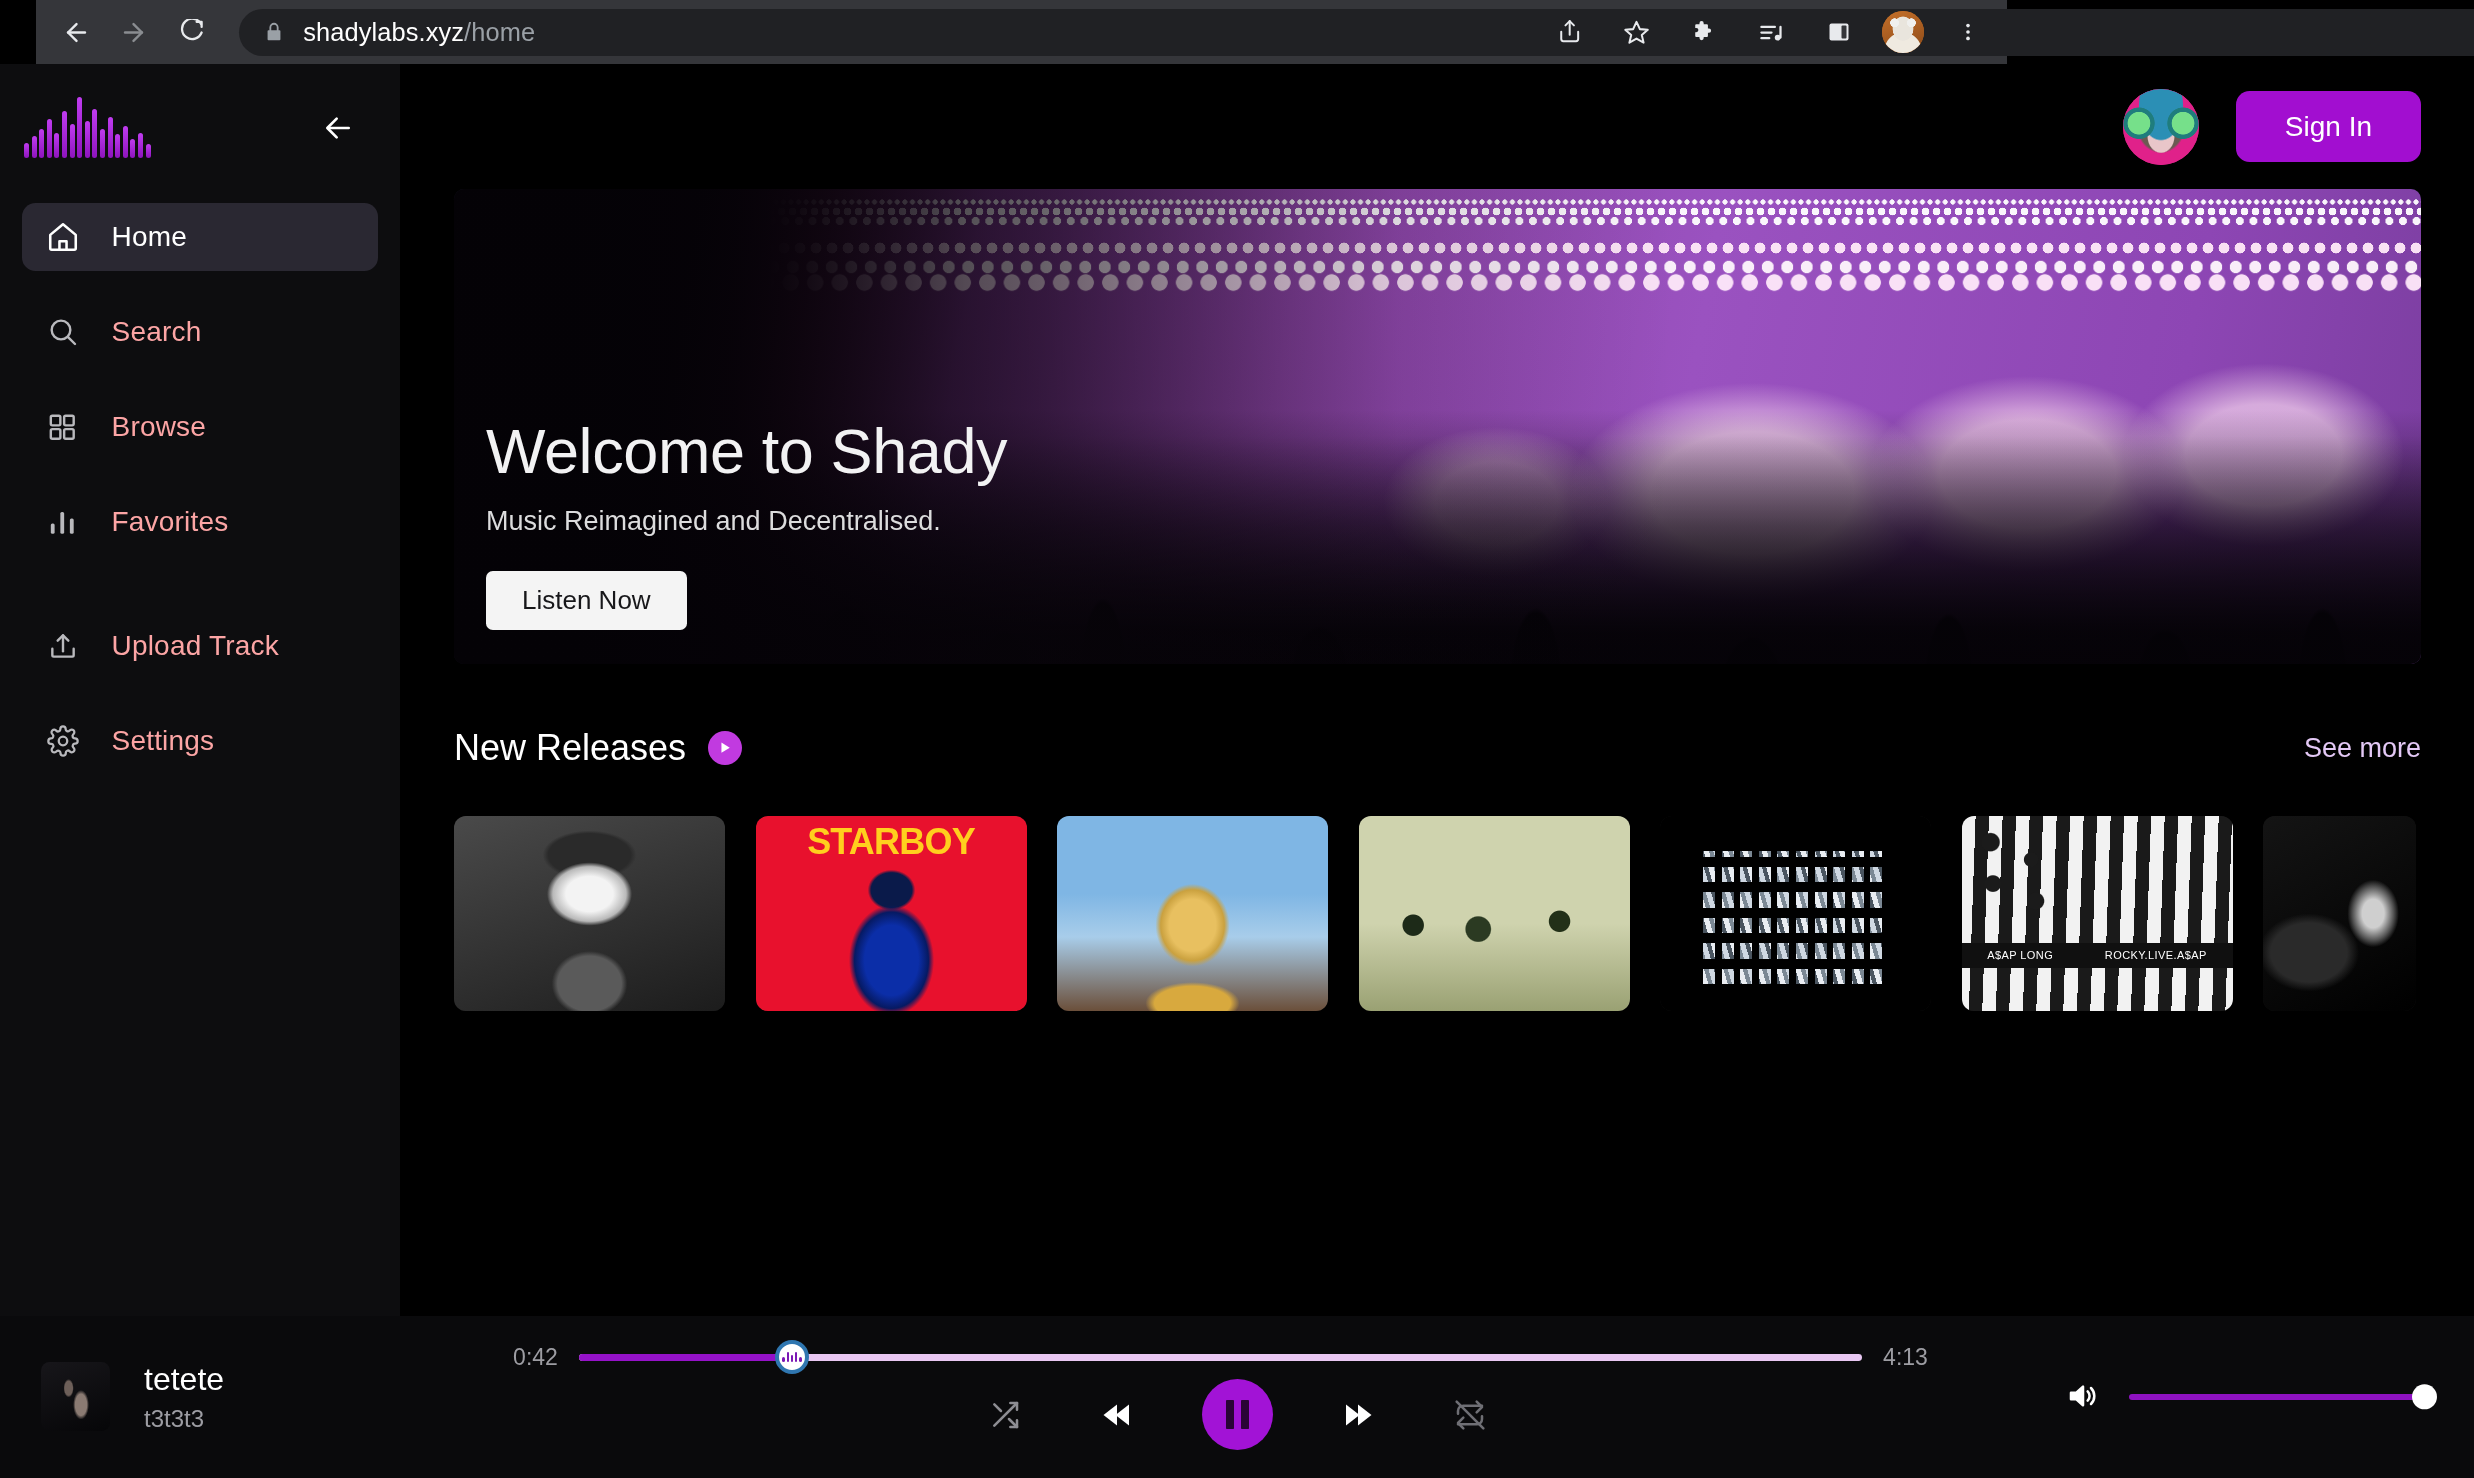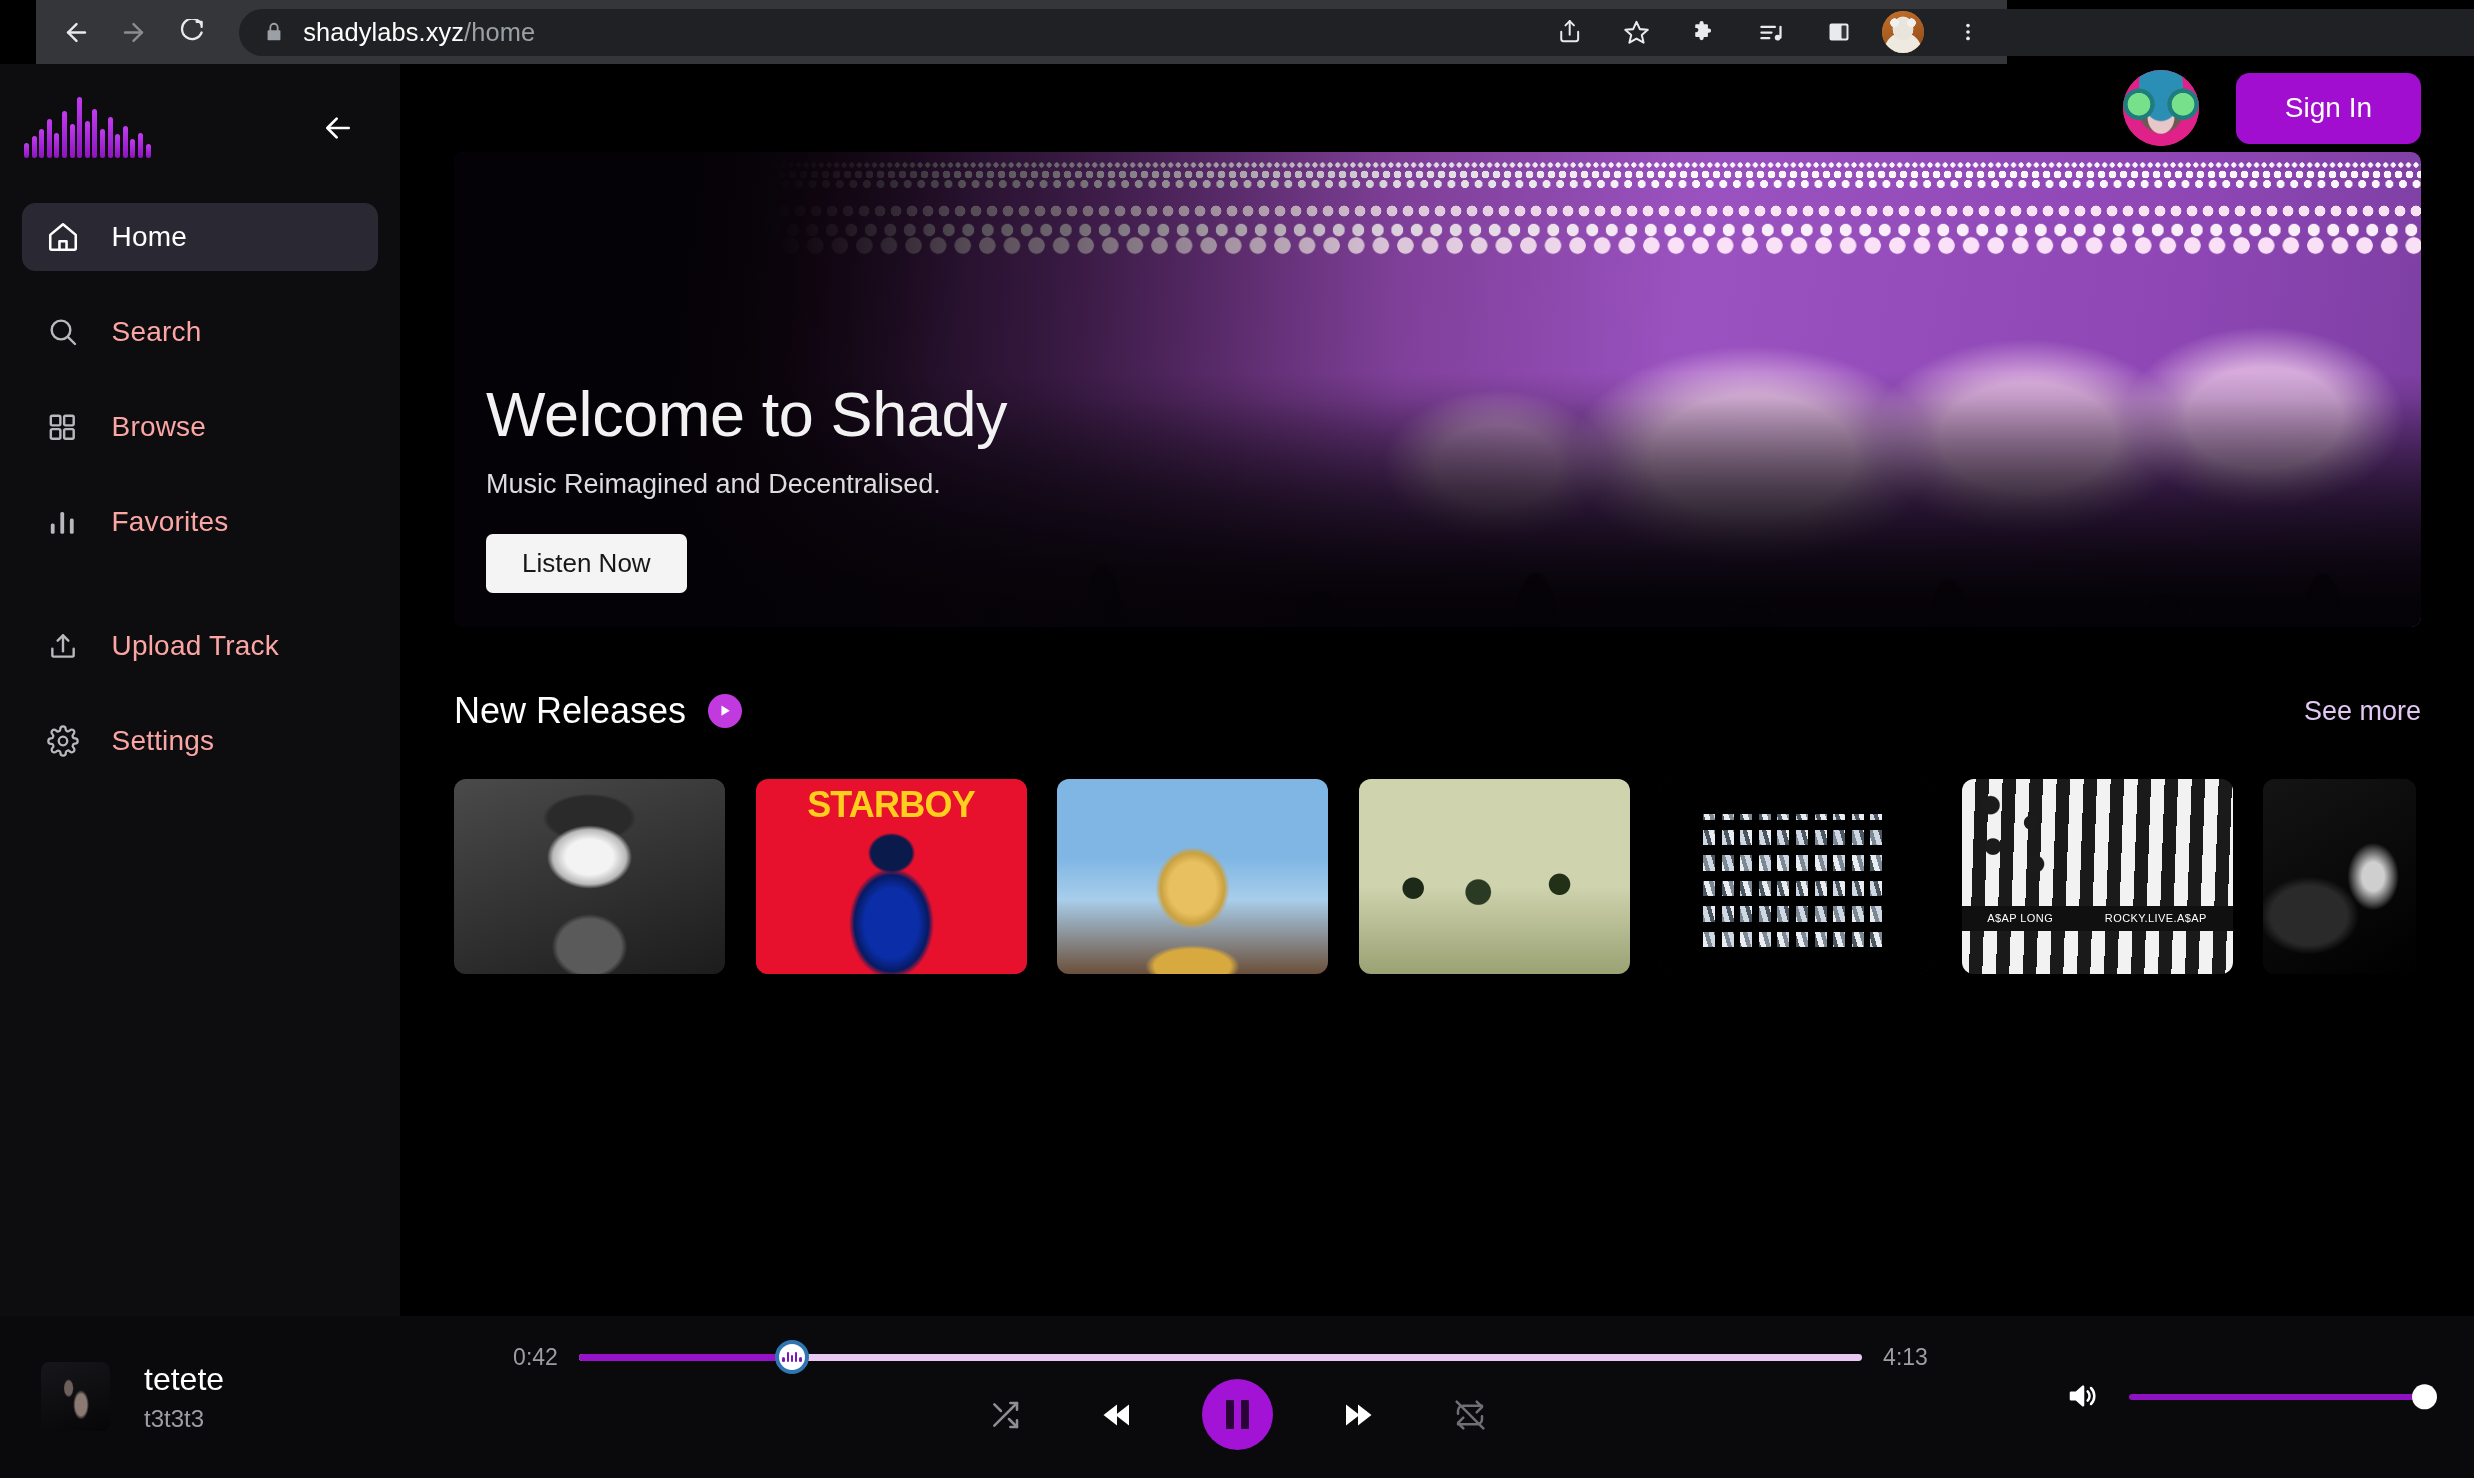--- a/index.html
+++ b/index.html
@@ -53,21 +53,21 @@
   .nav-item.active{ background:#2a2832; }
   .nav-item .ic{ width:37px; height:37px; display:flex; align-items:center;
     justify-content:center; flex:0 0 37px; }
   .nav-item .lbl{ font-size:28px; color:#fca5a5; letter-spacing:0.2px; }
   .nav-item.active .lbl{ color:#fff; }
   .nav-gap{ height:29px; }
 
   
   .main{ position:absolute; left:400px; top:0; right:0; height:1252px;
     background:#000; overflow:hidden; }
-  .topbar{ height:88px; display:flex; align-items:center; justify-content:flex-end;
+  .topbar{ height:125px; display:flex; align-items:center; justify-content:flex-end;
     padding-right:54px; gap:37px; }
   .avatar-app{ width:76px; height:76px; border-radius:50%; overflow:hidden;
     position:relative; background:#e0218a; }
   .avatar-app .monkey{ position:absolute; inset:0;
     background:
       radial-gradient(circle at 21% 45%, #76e08a 0 15%, #1f7d7d 16% 21%, transparent 22%),
       radial-gradient(circle at 79% 45%, #76e08a 0 15%, #1f7d7d 16% 21%, transparent 22%),
       radial-gradient(ellipse at 50% 22%, #2b8fb5 0 40%, transparent 42%),
       radial-gradient(ellipse at 50% 62%, #e9c6c9 0 24%, transparent 26%),
       radial-gradient(ellipse at 38% 45%, #e0218a 0 11%, transparent 13%),

